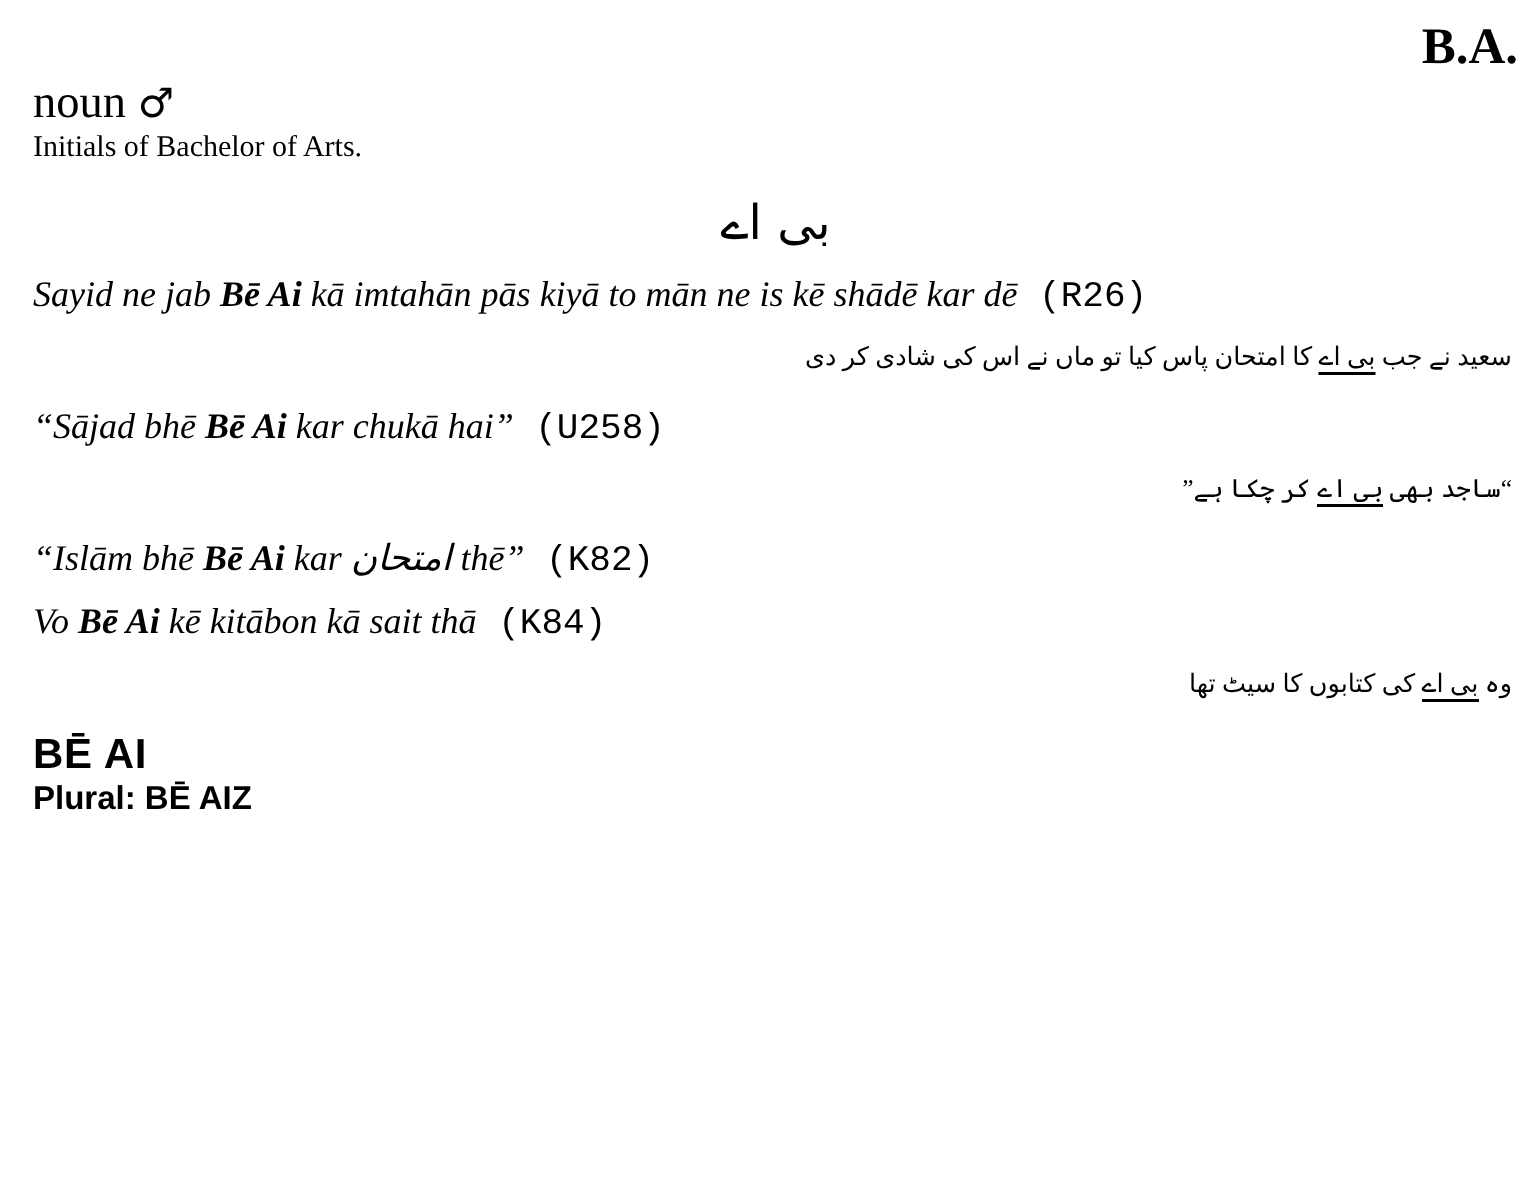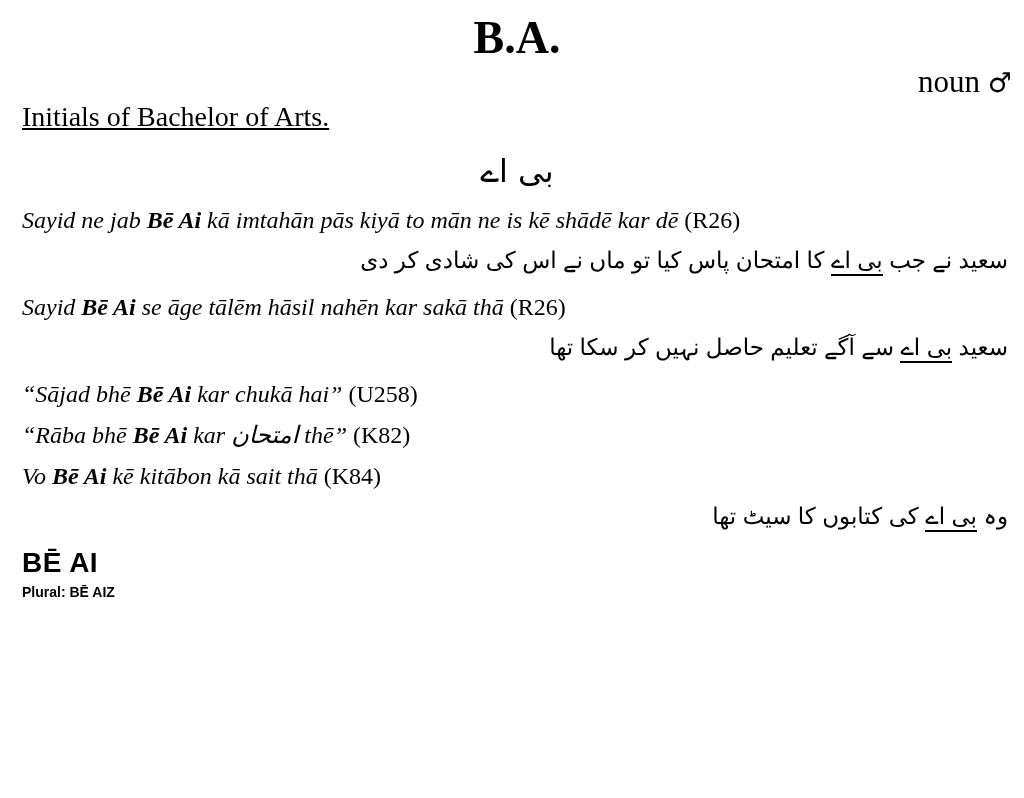--- a/index.html
+++ b/index.html
@@ -1,67 +1,64 @@
 <!DOCTYPE html>
 <html><head>
 <meta charset="utf-8">
 <style>
   html,body{margin:0;padding:0;background:#ffffff;color:#000000;}
   body{width:1024px;height:798px;overflow:hidden;}
   .page{box-sizing:border-box;width:1024px;height:798px;padding:0 12px 0 22px;}
-  .title{font-family:"Liberation Serif",serif;font-weight:bold;font-size:46px;
-         text-align:center;margin:12px 0 0;line-height:1.15;}
-  .pos{font-family:"Liberation Serif",serif;font-size:31px;text-align:right;
+  .title{font-family:"Liberation Serif",serif;font-weight:bold;font-size:34px;
+         text-align:right;margin:12px 0 0;line-height:1.15;}
+  .pos{font-family:"Liberation Serif",serif;font-size:31px;text-align:left;
        margin:0;line-height:1.1;}
   .gender{font-family:"DejaVu Sans",sans-serif;font-size:27px;}
-  .definition{font-family:"Liberation Serif",serif;font-size:28px;margin:2px 0 0;line-height:1.15;text-decoration:underline;}
+  .definition{font-family:"Liberation Serif",serif;font-size:20px;margin:2px 0 0;line-height:1.15;}
   .headword-urdu{font-family:"DejaVu Sans",sans-serif;font-size:32px;text-align:center;
                  margin:14px 0 0;line-height:48px;direction:rtl;}
   .roman{font-family:"Liberation Serif",serif;font-style:italic;font-size:24px;
          margin:10px 0 0;line-height:31px;}
   .roman .bi{font-weight:bold;}
-  .roman .ref{font-style:normal;}
-  .urdu{font-family:Liberation Sans, sans-serif;font-size:23px;margin:2px 4px 0 0;
+  .roman .ref{font-style:normal;font-family:Liberation Mono, monospace;}
+  .urdu{font-family:Liberation Serif, serif;font-size:17px;margin:2px 4px 0 0;
         line-height:44px;text-align:right;direction:rtl;}
   .uline{border-bottom:2px solid #000;padding-bottom:1px;}
   .footer-hw{font-family:"Liberation Sans",sans-serif;font-size:28px;font-weight:600;
              margin:10px 0 0;line-height:30px;letter-spacing:0.5px;}
-  .footer-plural{font-family:"Liberation Sans",sans-serif;font-size:14px;font-weight:bold;
+  .footer-plural{font-family:"Liberation Sans",sans-serif;font-size:22px;font-weight:bold;
                  margin:4px 0 0;line-height:20px;}
 </style>
 </head>
 <body>
 
 <div class="page">
 
   <h1 class="title">B.A.</h1>
 
   <p class="pos"><span>noun</span> <span class="gender">♂</span></p>
 
   <p class="definition">Initials of Bachelor of Arts.</p>
 
   <p class="headword-urdu">بی اے</p>
 
   <div>
     <p class="roman"><span>Sayid ne jab </span><span class="bi">Bē Ai</span><span> kā imtahān pās kiyā to mān ne is kē shādē kar dē</span><span class="ref"> (R26)</span></p>
     <p class="urdu" dir="rtl"><span>سعید نے جب </span><span class="uline">بی اے</span><span> کا امتحان پاس کیا تو ماں نے اس کی شادی کر دی</span></p>
   </div>
 
-  <div>
-    <p class="roman"><span>Sayid </span><span class="bi">Bē Ai</span><span> se āge tālēm hāsil nahēn kar sakā thā</span><span class="ref"> (R26)</span></p>
-    <p class="urdu" dir="rtl"><span>سعید </span><span class="uline">بی اے</span><span> سے آگے تعلیم حاصل نہیں کر سکا تھا</span></p>
-  </div>
 
 
   <div>
     <p class="roman"><span>“Sājad bhē </span><span class="bi">Bē Ai</span><span> kar chukā hai”</span><span class="ref"> (U258)</span></p>
+    <p class="urdu" dir="rtl"><span>“ساجد بھی </span><span class="uline">بی اے</span><span> کر چکا ہے”</span></p>
   </div>
 
   <div>
-    <p class="roman"><span>“Rāba bhē </span><span class="bi">Bē Ai</span><span> kar امتحان thē”</span><span class="ref"> (K82)</span></p>
+    <p class="roman"><span>“Islām bhē </span><span class="bi">Bē Ai</span><span> kar امتحان thē”</span><span class="ref"> (K82)</span></p>
   </div>
 
   <div>
     <p class="roman"><span>Vo </span><span class="bi">Bē Ai</span><span> kē kitābon kā sait thā</span><span class="ref"> (K84)</span></p>
     <p class="urdu" dir="rtl"><span>وہ </span><span class="uline">بی اے</span><span> کی کتابوں کا سیٹ تھا</span></p>
   </div>
 
   <p class="footer-hw">BĒ AI</p>
   <p class="footer-plural"><span>Plural:</span><span> BĒ AIZ</span></p>
 

